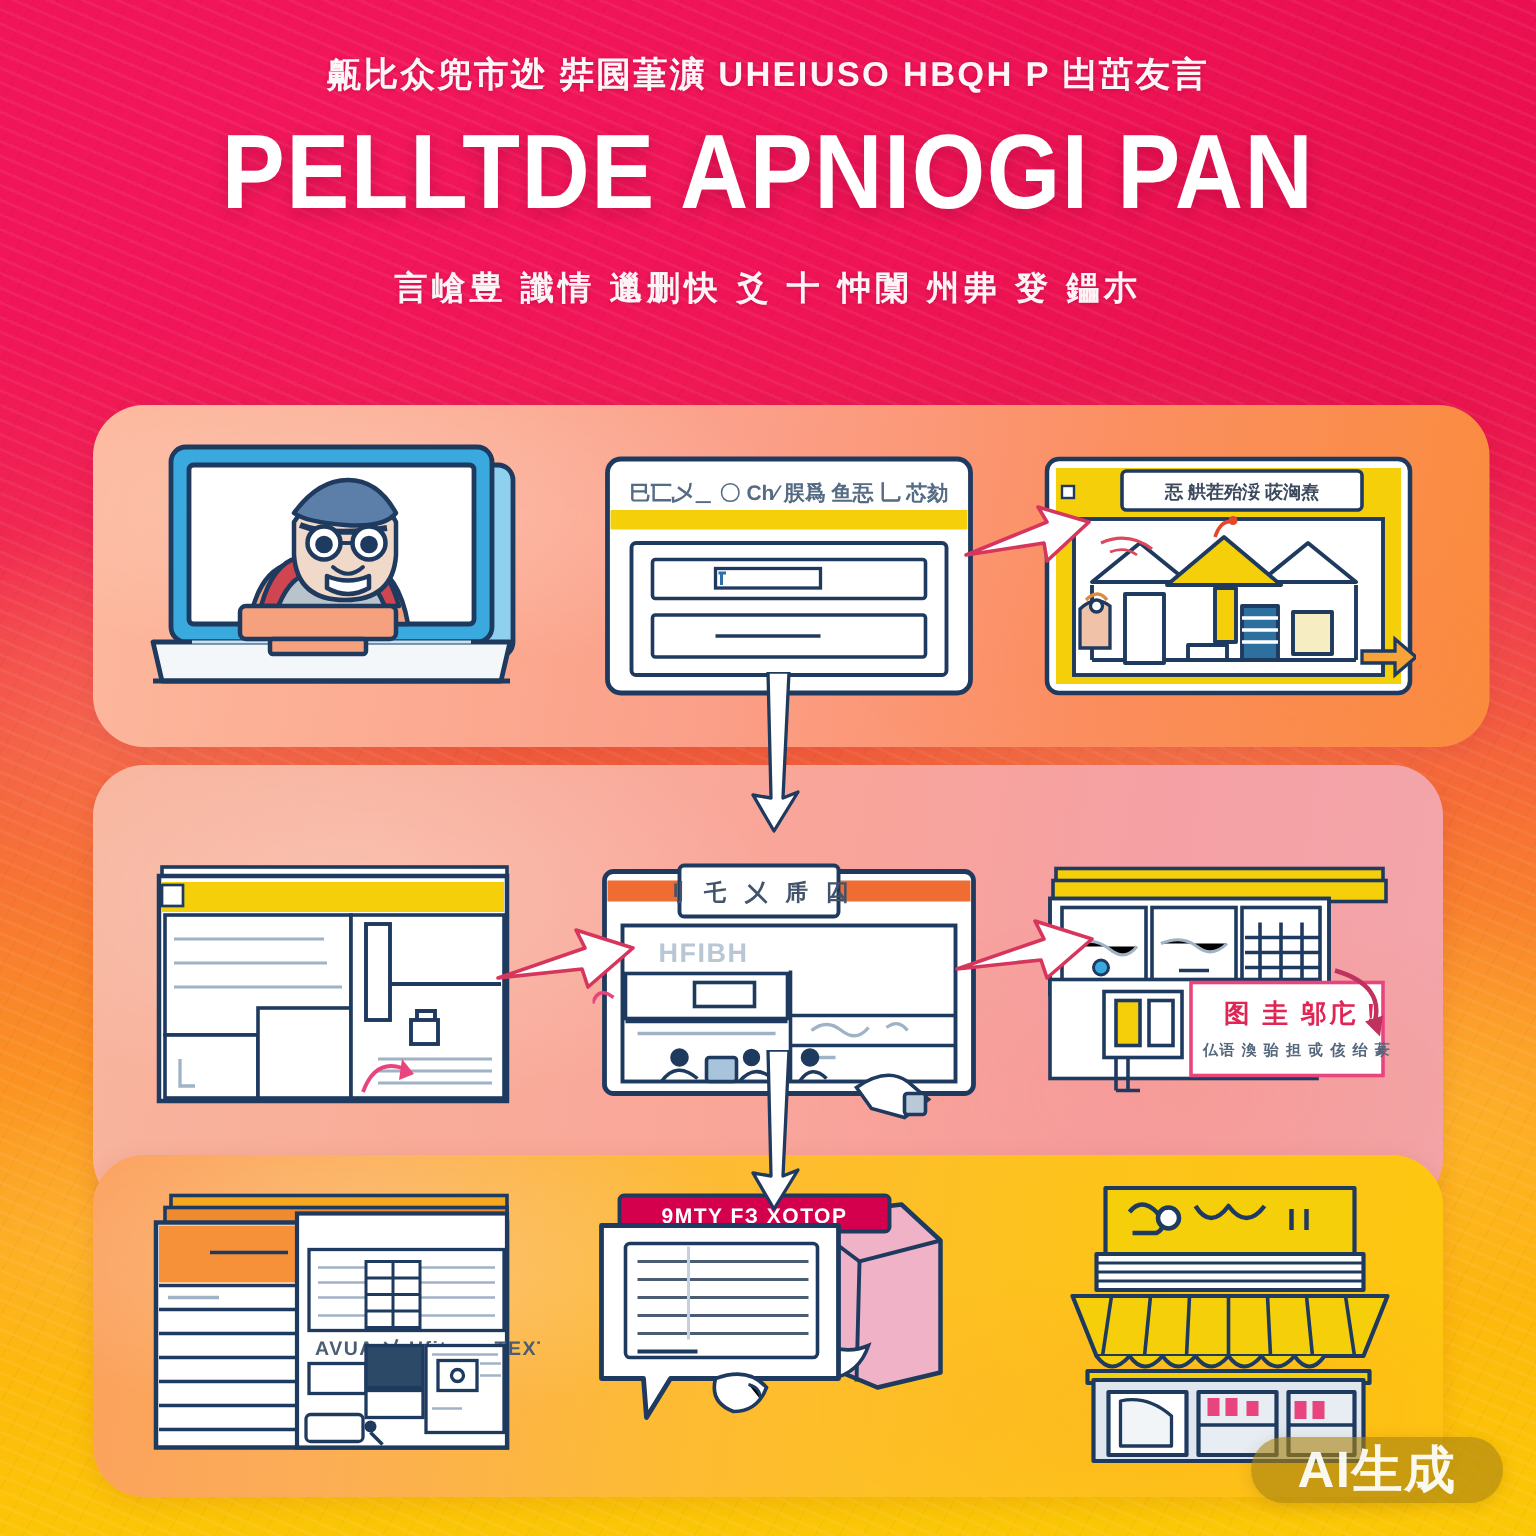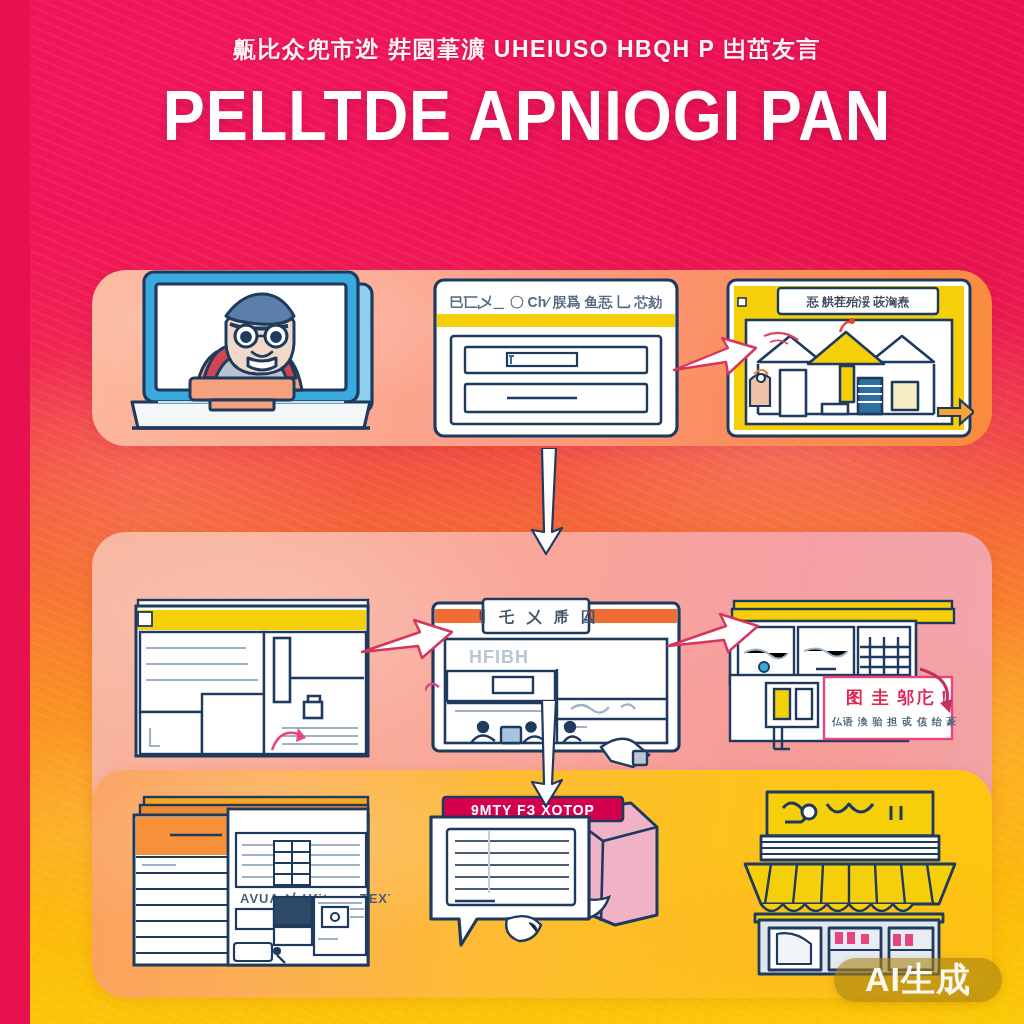--- a/index.html
+++ b/index.html
@@ -1,21 +1,21 @@
 <!DOCTYPE html>
 <html><head>
 <meta charset="utf-8">
 <style>
   html,body{margin:0;padding:0;}
   body{
     width:1024px;height:1024px;overflow:hidden;
     font-family:"Liberation Sans",sans-serif;
     position:relative;background:#e8114f;
   }
-  #stage{position:absolute;inset:0;overflow:hidden;margin-left:30px;}
+  #stage{position:absolute;inset:0;overflow:hidden;}
 
   
   .bg{position:absolute;inset:0;
     background:
       radial-gradient(120% 55% at 18% 8%, #f2175c 0%, rgba(242,23,92,0) 62%),
       radial-gradient(100% 50% at 85% 20%, #e8104e 0%, rgba(232,16,78,0) 60%),
       linear-gradient(178deg,
         #ec0f52 0%, #ef1253 20%, #f02b4f 33%,
         #f3593f 47%, #f87a30 58%, #fb9322 68%,
         #fda916 78%, #fdba0c 87%, #fcc408 95%, #fbc806 100%);
@@ -50,23 +50,23 @@
     margin-top:26px;font-size:22px;font-weight:700;letter-spacing:3px;color:#fff;
     filter:blur(.4px);opacity:.95;white-space:nowrap;
     text-shadow:0 1px 3px rgba(120,0,40,.3);
   }
 
   
   .card{
     position:absolute;left:62px;width:900px;border-radius:34px;overflow:hidden;
     box-shadow:0 3px 16px rgba(130,10,40,.10);
   }
-  #card-1{top:270px;height:176px;
-    background:linear-gradient(100deg,#fcb89d 0%,#fcad93 22%,#fb9f89 46%,#fb8f60 72%,#fa8c3d 100%);}
-  #card-2{top:532px;height:296px;
+  #card-1{top:270px;height:228px;
+    background:linear-gradient(100deg,#fcb89d 0%,#fcad93 22%,#fb9f89 46%,#fb8f60 72%,#fa8c3d 100%);padding-left:31px;}
+  #card-2{top:510px;height:296px;
     background:linear-gradient(100deg,#f8b59e 0%,#f9ad99 26%,#f9a59a 52%,#f5a0a4 76%,#f3a6ab 100%);}
   #card-3{top:770px;height:228px;
     background:linear-gradient(100deg,#fba05f 0%,#fcae55 20%,#fdbb34 44%,#fdc31c 70%,#fdc70f 100%);}
   .card-wash{position:absolute;inset:0;opacity:.5;
     background:
       radial-gradient(44% 70% at 20% 30%, rgba(255,255,255,.45) 0%, rgba(255,255,255,0) 70%),
       radial-gradient(40% 60% at 82% 74%, rgba(255,120,70,.28) 0%, rgba(255,120,70,0) 72%);}
 
   .slot{position:absolute;top:0;height:100%;display:flex;align-items:center;justify-content:center;}
   .slot-a{left:14px;width:300px;}
@@ -92,20 +92,21 @@
 
 <div id="stage">
 
   <div class="bg"></div>
   <div class="bg-wash"></div>
   <div class="bg-paper"></div>
 
   <div class="header">
     <div class="eyebrow">齀比众兜市迯 弉囻茟瀇 UHEIUSO HBQH P 凷茁友言</div>
     <div class="title">PELLTDE APNIOGI PAN</div>
+    <div class="subtitle">言嵢豊 讖情 邋删快 爻 十 忡闑 州丳 癹 鑘朩</div>
   </div>
 
   <div class="card" id="card-1">
     <div class="card-wash"></div>
 
     <div class="slot slot-a">
       <svg width="268" height="196" viewBox="0 0 268 196">
         <g stroke="#1f3a5f" stroke-width="3.2" fill="none" stroke-linejoin="round">
           <rect x="38" y="24" width="212" height="128" rx="10" fill="#8fd0ee"></rect>
           <rect x="22" y="12" width="214" height="130" rx="10" fill="#3aa9de"></rect>

